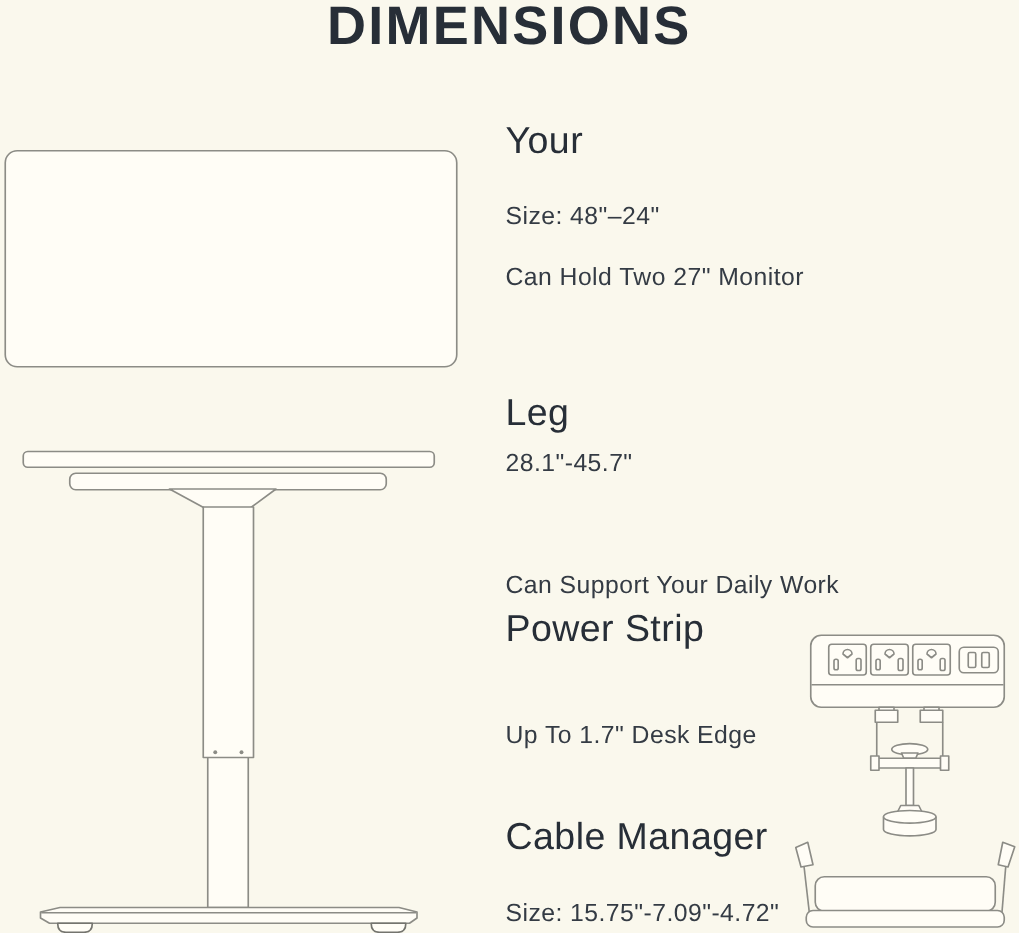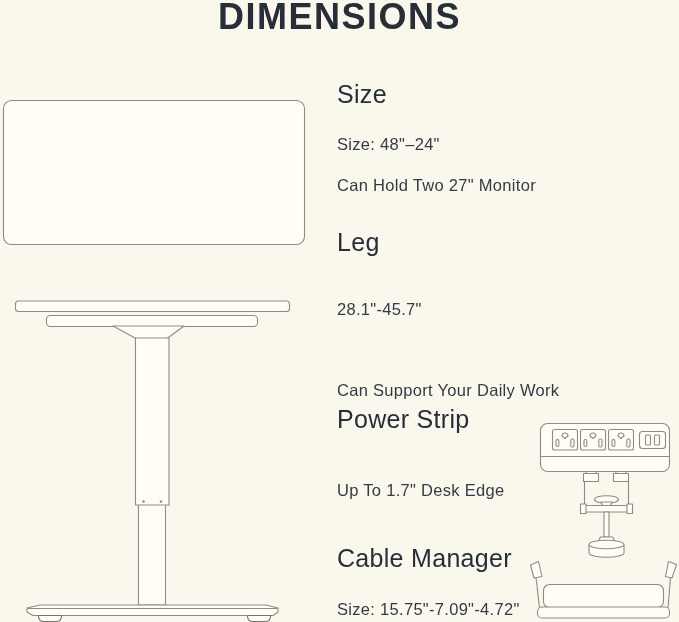--- a/index.html
+++ b/index.html
@@ -132,27 +132,27 @@
     <path d="M141.5,19.5 L144.5,4.5 L152.5,7.5 L148,21 Z"></path>
     <line x1="12" y1="20.5" x2="15.5" y2="51" fill="none"></line>
     <line x1="146.5" y1="20.5" x2="144" y2="51" fill="none"></line>
   </g>
   <g>
     <rect x="19.5" y="27.5" width="120" height="23" rx="6"></rect>
     <rect x="13.5" y="50" width="132" height="11" rx="4.5"></rect>
   </g>
 </svg>
 
-<div class="txt section-heading" style="top:80px;">Size</div>
+<div class="txt section-heading" style="top:80px;">Your</div>
 <div class="txt body-text" style="top:132px;">Size: 48"–24"</div>
 <div class="txt body-text" style="top:173px;">
   <div>Can Hold Two 27" Monitor</div>
 </div>
 
-<div class="txt section-heading" style="top:228px;">Leg</div>
+<div class="txt section-heading" style="top:261px;">Leg</div>
 <div class="txt body-text" style="top:297px;">
   <div>28.1"-45.7"</div>
 </div>
 <div class="txt body-text" style="top:378px;">Can Support Your Daily Work</div>
 
 <div class="txt section-heading" style="top:405px;">Power Strip</div>
 <div class="txt body-text" style="top:478px;">Up To 1.7" Desk Edge</div>
 
 <div class="txt section-heading" style="top:544px;">Cable Manager</div>
 <div class="txt body-text" style="top:597px;">Size: 15.75"-7.09"-4.72"</div>

